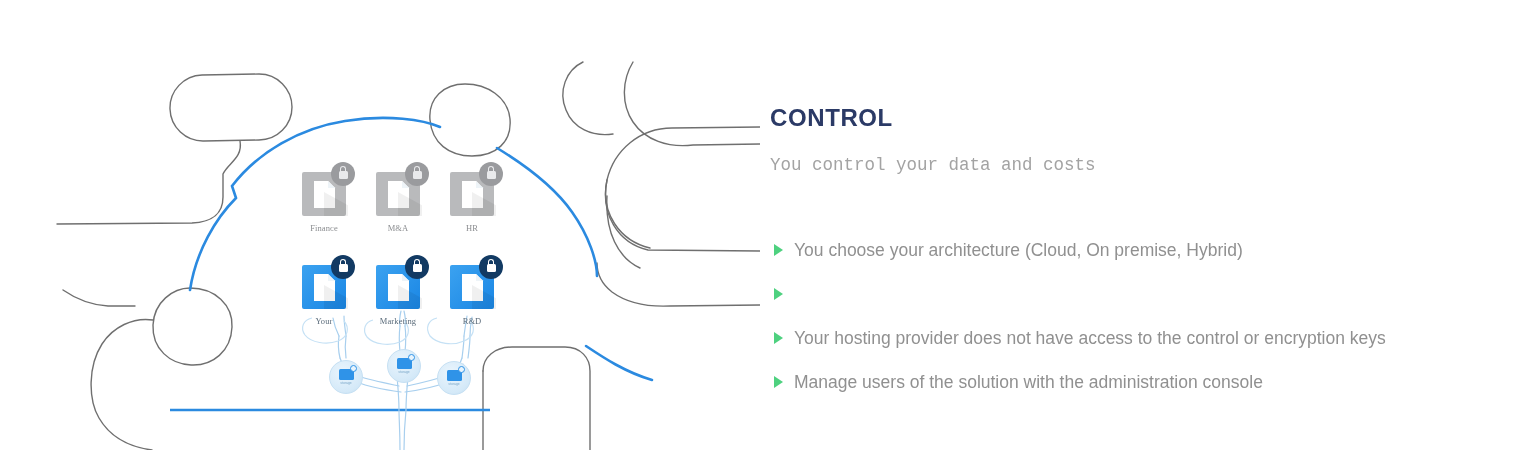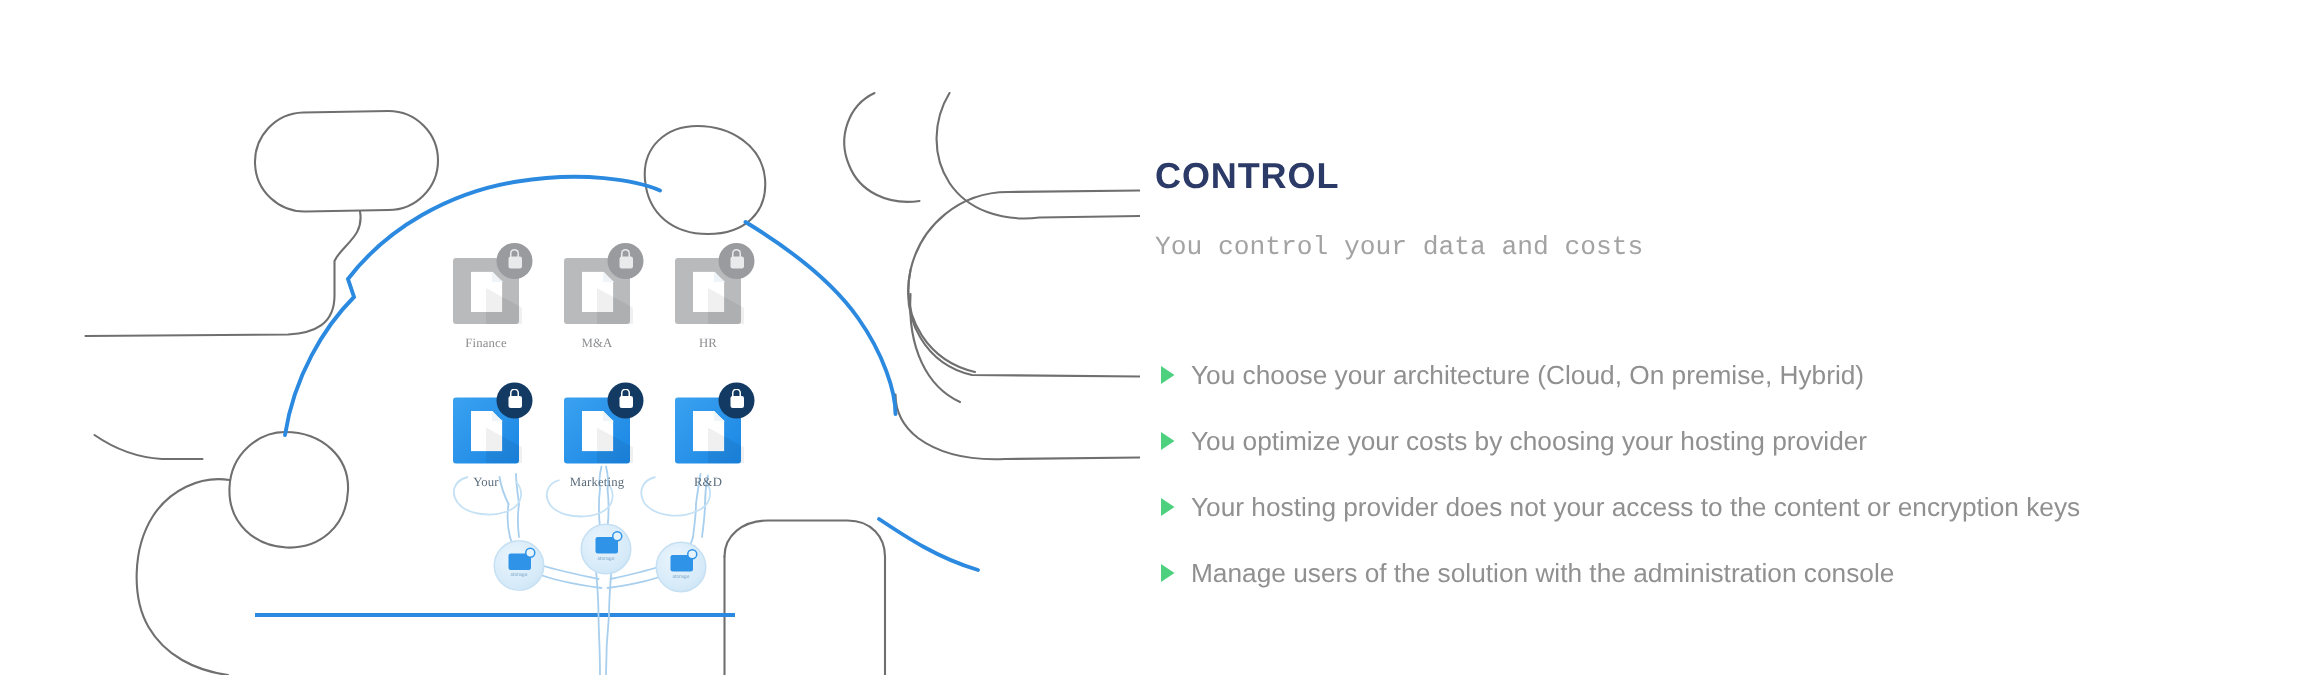--- a/index.html
+++ b/index.html
@@ -407,25 +407,24 @@
     <div class="panel-title">CONTROL</div>
     <div class="panel-subtitle">You control your data and costs</div>
 
     <ul class="bullets">
       <li class="bullet">
         <span class="bullet-arrow"></span>
         <span class="bullet-text">You choose your architecture (Cloud, On premise, Hybrid)</span>
       </li>
       <li class="bullet">
         <span class="bullet-arrow"></span>
-        <span class="bullet-text">You optimize your costs by choosing your hosting provider</span>
       </li>
       <li class="bullet">
         <span class="bullet-arrow"></span>
-        <span class="bullet-text">Your hosting provider does not your access to the content or encryption keys</span>
+        <span class="bullet-text">Your hosting provider does not have access to the control or encryption keys</span>
       </li>
       <li class="bullet">
         <span class="bullet-arrow"></span>
         <span class="bullet-text">Manage users of the solution with the administration console</span>
       </li>
     </ul>
   </div>
 
 </div>
 

